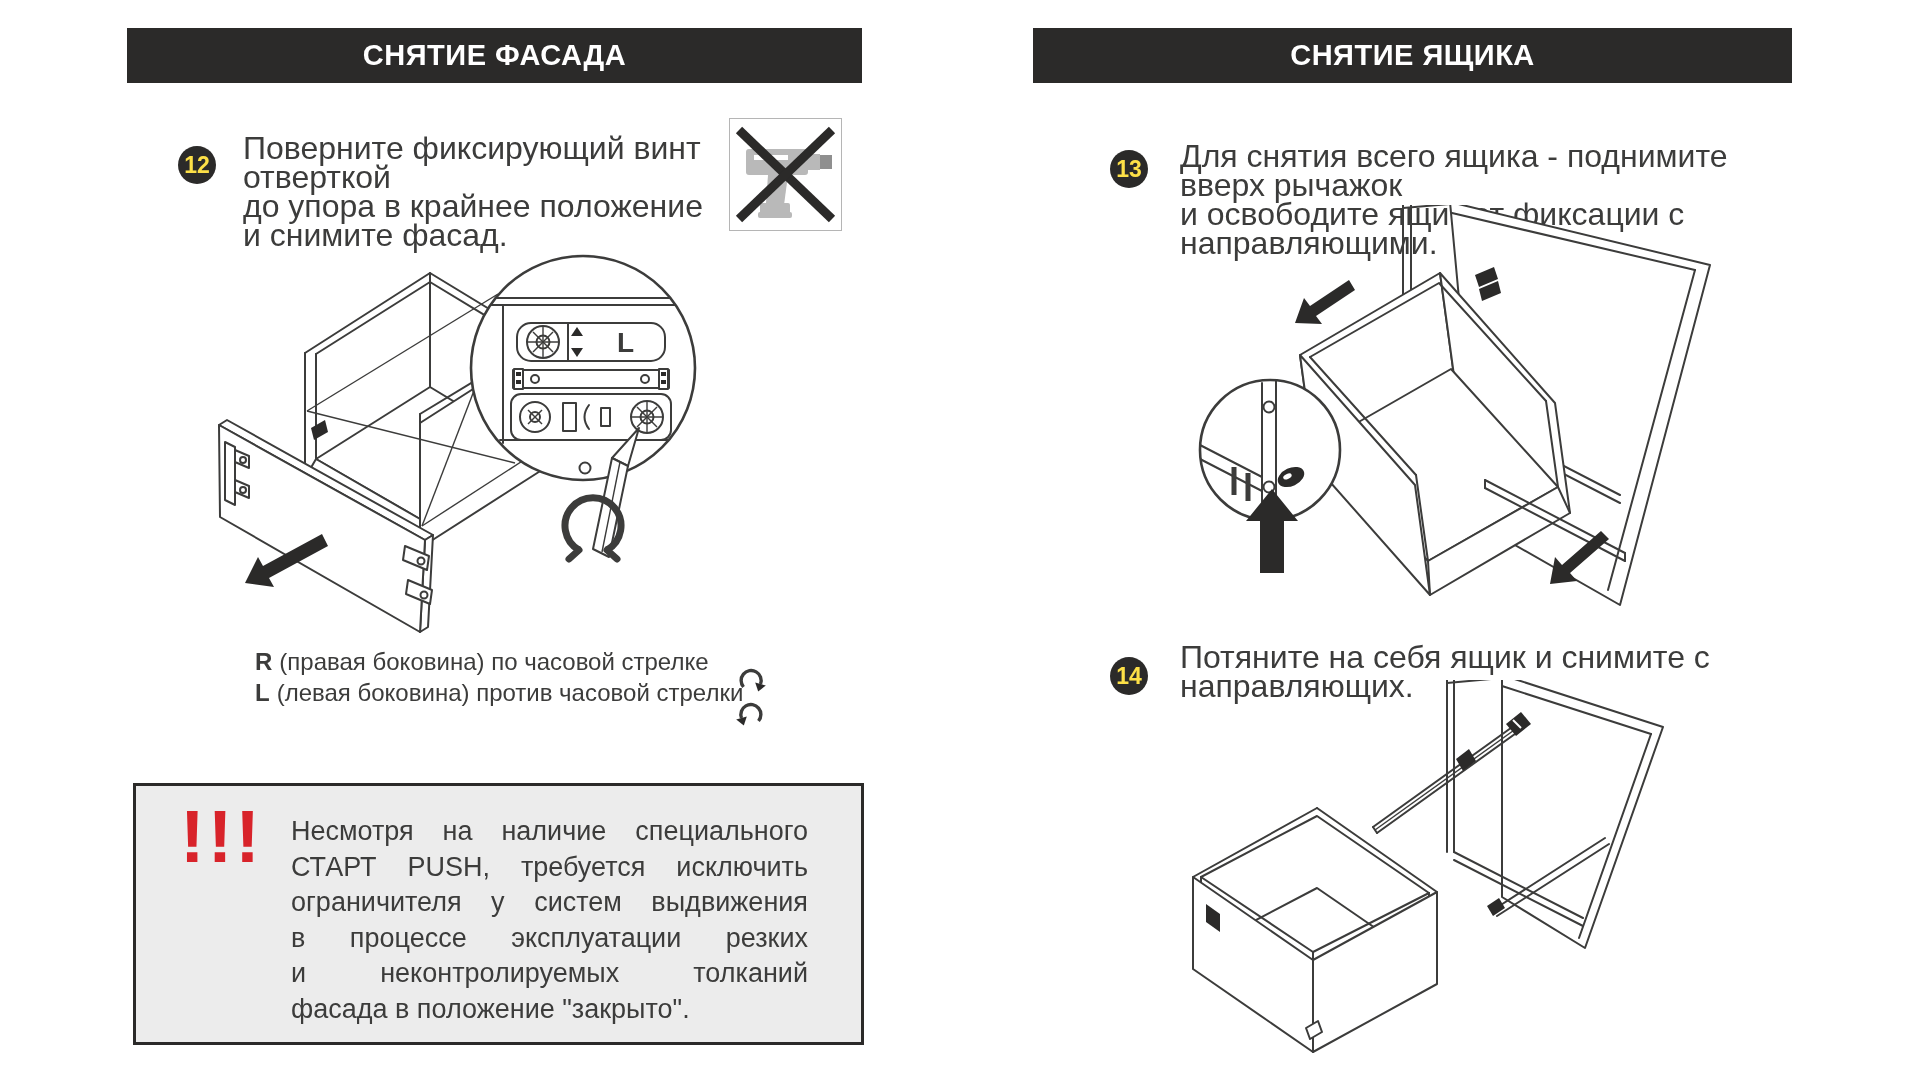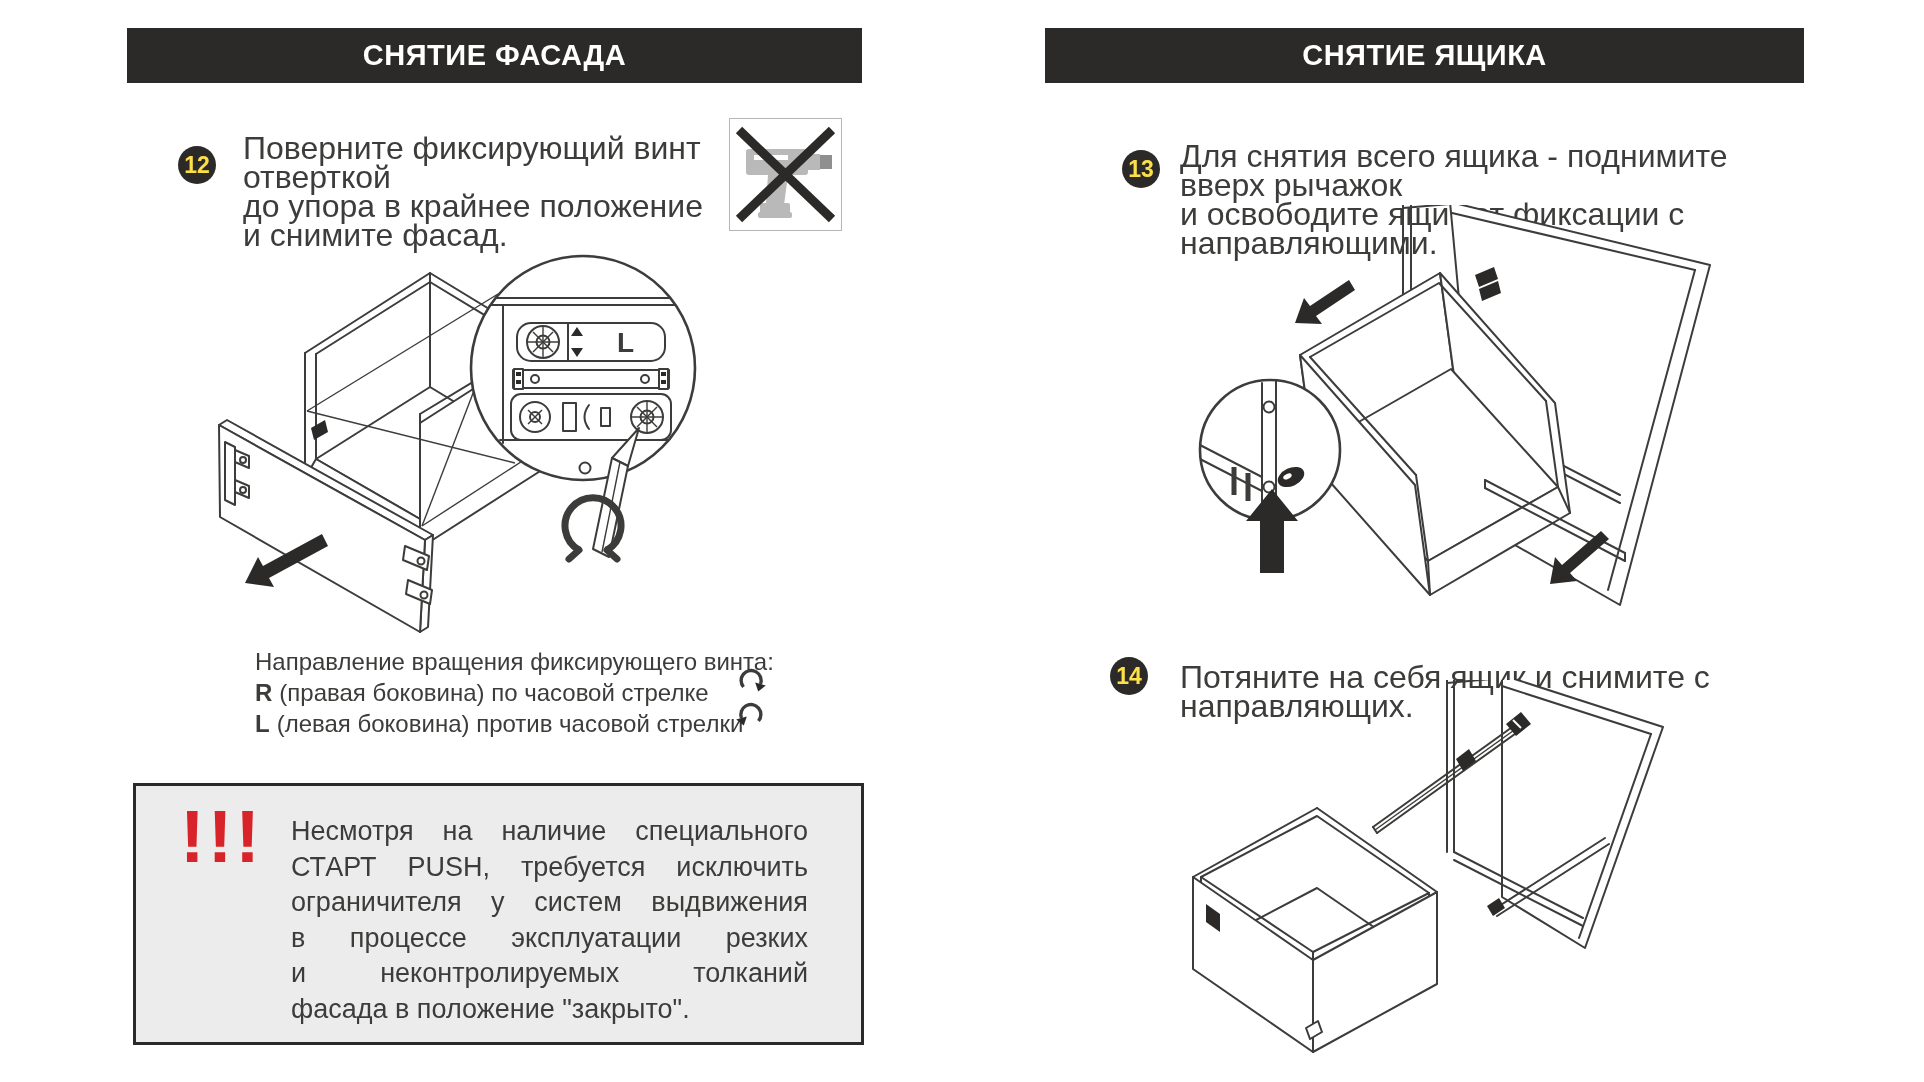--- a/index.html
+++ b/index.html
@@ -182,21 +182,20 @@
 
       <g>
         <path d="M 414 322 A 28 28 0 1 1 442 322" fill="none" stroke="#3c3c3b" stroke-width="7"></path>
         <line x1="414" y1="322" x2="404" y2="331" stroke="#3c3c3b" stroke-width="7" stroke-linecap="round"></line>
         <line x1="442" y1="322" x2="452" y2="331" stroke="#3c3c3b" stroke-width="7" stroke-linecap="round"></line>
       </g>
     </g>
   </svg>
 
   <div class="abs rot-block" style="left:255px; top:646px; width:560px; height:100px;">
-    <div>Направление вращения фиксирующего винта:</div>
     <div class="rot-row">
       <span class="key">R</span><span>(правая боковина) по часовой стрелке</span>
     </div>
     <div class="rot-row">
       <span class="key">L</span><span>(левая боковина) против часовой стрелки</span>
     </div>
     <svg class="abs" style="left:480px; top:19px;" width="32" height="32" viewBox="0 0 32 32">
       <path d="M 8.5 22 A 10 10 0 1 1 25.5 19" fill="none" stroke="#3c3c3b" stroke-width="3.4"></path>
       <polygon class="fdark" points="30.8,20.6 20.2,17.4 23.2,26.6"></polygon>
     </svg>
@@ -211,23 +210,23 @@
     <div class="warn-text">
       <div class="warn-line">Несмотря на наличие специального</div>
       <div class="warn-line">СТАРТ PUSH, требуется исключить</div>
       <div class="warn-line">ограничителя у систем выдвижения</div>
       <div class="warn-line">в процессе эксплуатации резких</div>
       <div class="warn-line">и неконтролируемых толканий</div>
       <div class="warn-line last">фасада в положение "закрыто".</div>
     </div>
   </div>
 
-  <div class="abs colhead" style="left:1033px; top:28px; width:759px;margin-left:12px;">СНЯТИЕ ЯЩИКА</div>
-
-  <div class="abs badge" style="left:1110px; top:150px;margin-left:12px;">13</div>
+  <div class="abs colhead" style="left:1033px; top:28px; width:759px;">СНЯТИЕ ЯЩИКА</div>
+
+  <div class="abs badge" style="left:1110px; top:150px;">13</div>
 
   <div class="abs step-text" style="left:1180px; top:142px; width:560px;">
     <div>Для снятия всего ящика - поднимите вверх рычажок</div>
     <div>и освободите ящик от фиксации с направляющими.</div>
   </div>
 
   <svg class="abs" style="left:1150px; top:205px;" width="660" height="420" viewBox="0 0 660 420">
     <g>
       <line class="ln" x1="253" y1="0" x2="253" y2="182"></line>
       <line class="ln" x1="261" y1="0" x2="261" y2="182"></line>
@@ -280,21 +279,21 @@
         </g>
       </g>
     </g>
     <polygon class="fdark" points="122,284 148,316 134,316 134,368 110,368 110,316 96,316"></polygon>
     <polygon class="fdark" points="199,75 160,101 154,93 145,118 172,119 166,111 205,85"></polygon>
     <polygon class="fdark" points="451,326 412,360 405,352 400,379 427,376 420,368 459,334"></polygon>
   </svg>
 
   <div class="abs badge" style="left:1110px; top:637px;margin-top:20px;">14</div>
 
-  <div class="abs step-text" style="left:1180px; top:643px; width:560px;margin-top:20px;">
+  <div class="abs step-text" style="left:1180px; top:643px; width:560px;">
     <div>Потяните на себя ящик и снимите с направляющих.</div>
   </div>
 
   <svg class="abs" style="left:1170px; top:680px;" width="650" height="400" viewBox="0 0 650 400">
     <g>
       <line class="ln" x1="277" y1="0" x2="277" y2="172"></line>
       <line class="ln" x1="284" y1="0" x2="284" y2="172"></line>
       <line class="ln" x1="277" y1="3" x2="332" y2="-2"></line>
       <polygon class="lnw" points="332,-5 493,47 415,268 332,217"></polygon>
       <line class="ln" x1="332" y1="6" x2="481" y2="54"></line>

